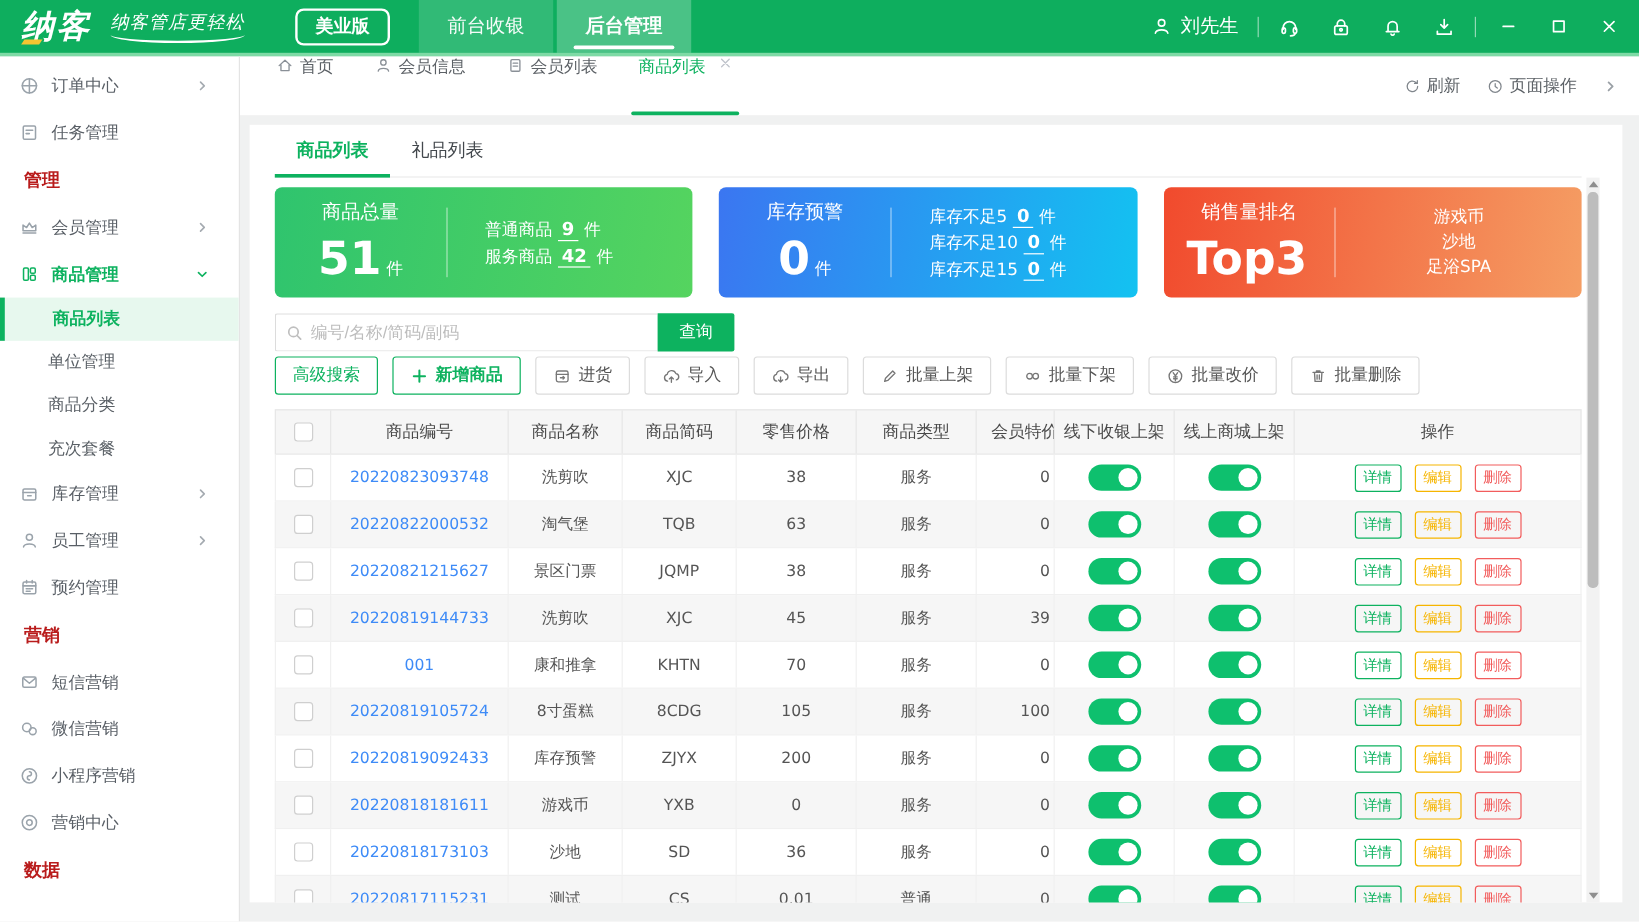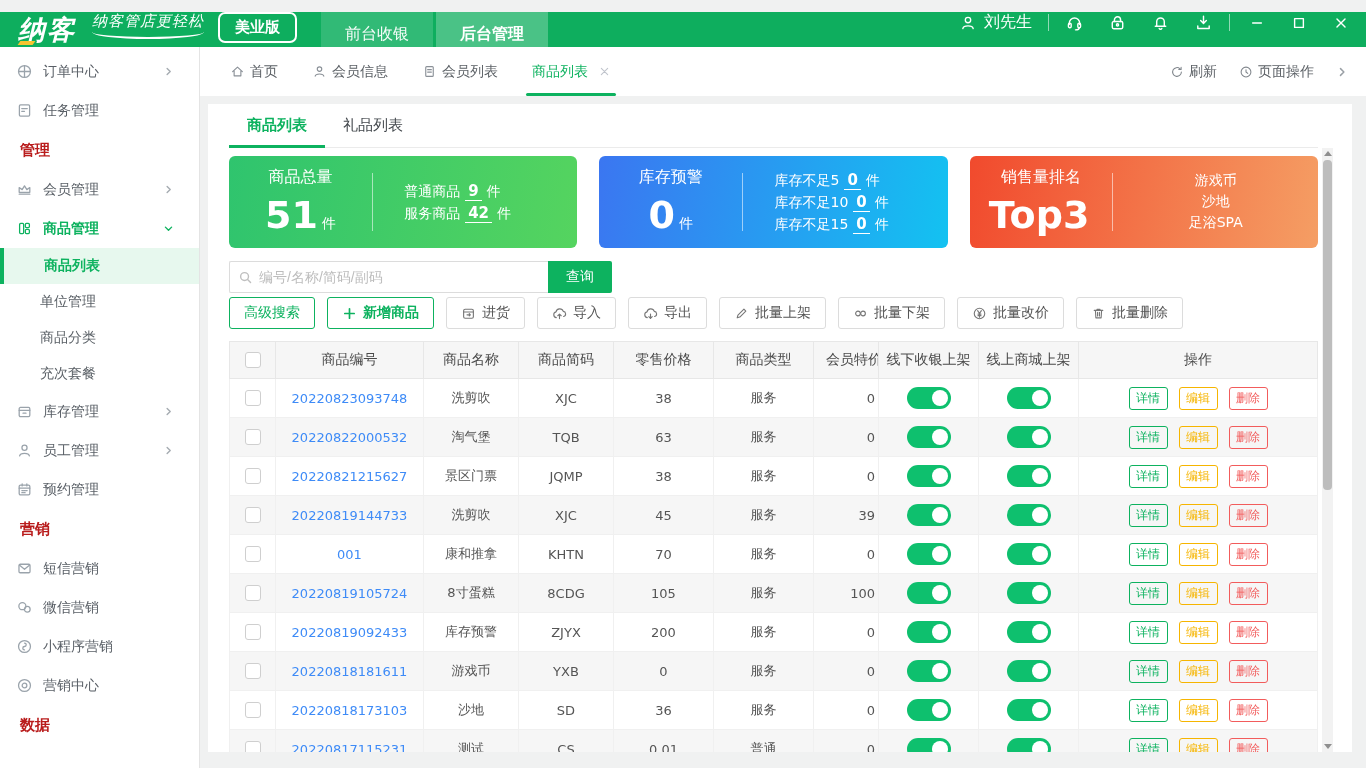--- a/index.html
+++ b/index.html
@@ -6,27 +6,27 @@
     --accent:#0db25f; --header:#0eae5e; --link:#3e8bf7; --toggle:#0ec06e;
     --edit:#f6b500; --del:#f25c5c;
   }
   *{margin:0;padding:0;box-sizing:border-box;}
   html,body{width:1366px;height:768px;overflow:hidden;}
   body{background:#f0f1f1;font-family:"DejaVu Sans","Liberation Sans",sans-serif;position:relative;color:#555;}
   .icon svg{width:100%;height:100%;fill:none;stroke:currentColor;stroke-width:1.2;stroke-linecap:round;stroke-linejoin:round;display:block;}
   .icon{display:inline-block;}
 
   
-  .titlebar{position:absolute;top:12px;left:0;width:1366px;height:47px;background:var(--header);
-    border-bottom:3px solid #7edaa5;display:flex;align-items:flex-start;color:#fff;padding-left:18px;}
+  .titlebar{position:absolute;top:0;left:0;width:1366px;height:47px;background:var(--header);
+    border-bottom:3px solid #7edaa5;display:flex;align-items:center;color:#fff;padding-left:18px;}
   .logo{font-size:27px;font-weight:bold;letter-spacing:2px;position:relative;font-style:italic;}
   .logo::after{content:"";position:absolute;left:1px;bottom:3px;width:15px;height:4px;background:#f5c531;transform:skewX(-35deg);}
   .tagline{margin-left:16px;font-size:15px;font-style:italic;letter-spacing:1px;}
   .tagline::after{content:"";display:block;height:5px;border-bottom:2px solid #fff;border-radius:0 0 50% 50%/0 0 100% 100%;margin-top:1px;}
-  .edition{margin-left:14px;border:2px solid #fff;border-radius:7px;padding:4px 15px;font-size:15px;font-weight:bold;background:transparent;color:#fff;cursor:pointer;}
+  .edition{margin-left:42px;border:2px solid #fff;border-radius:7px;padding:4px 15px;font-size:15px;font-weight:bold;background:transparent;color:#fff;cursor:pointer;}
   .nav-tabs{display:flex;margin-left:24px;height:44px;align-self:flex-start;}
   .nav-tab{height:44px;display:flex;align-items:center;padding:0 24px;font-size:16px;position:relative;
     background:rgba(255,255,255,.15);margin-right:3px;color:rgba(255,255,255,.95);cursor:pointer;}
   .nav-tab.active{background:rgba(255,255,255,.25);font-weight:bold;color:#fff;}
   .nav-tab .tab-underline{display:none;}
   .nav-tab.active .tab-underline{display:block;position:absolute;left:14px;right:14px;bottom:3px;height:3px;background:#fff;border-radius:2px;}
   .tb-right{margin-left:auto;display:flex;align-items:center;padding-right:18px;}
   .user{display:flex;align-items:center;gap:7px;font-size:16px;}
   .user .icon{width:18px;height:18px;}
   .tb-divider{width:1px;height:17px;background:rgba(255,255,255,.55);margin:0 16px;}
@@ -45,21 +45,21 @@
   .side-item .arrow.down{transform:rotate(90deg);}
   .side-item.green{color:var(--accent);font-weight:bold;}
   .side-item.green .icon,.side-item.green .arrow{color:var(--accent);}
   .side-section{height:40px;display:flex;align-items:center;padding-left:20px;font-size:15px;font-weight:bold;color:#b91c1c;}
   .side-sub{height:36px;display:flex;align-items:center;padding-left:40px;font-size:14px;color:#5a6066;cursor:pointer;}
   .side-sub.active{background:#e7f8ee;color:var(--accent);font-weight:bold;border-left:4px solid var(--accent);padding-left:40px;}
 
   
   .tabbar{position:absolute;left:200px;top:47px;width:1166px;height:49px;background:#fff;display:flex;align-items:stretch;padding:0 18px 0 30px;}
   .crumbs{display:flex;gap:34px;}
-  .crumb{display:flex;align-items:center;gap:5px;font-size:14px;color:#5c6166;position:relative;cursor:pointer;}
+  .crumb{display:flex;gap:5px;font-size:14px;color:#5c6166;position:relative;cursor:pointer;}
   .crumb .icon{width:15px;height:15px;color:#8a9097;}
   .crumb.active{color:var(--accent);}
   .crumb .crumb-underline{display:none;}
   .crumb.active .crumb-underline{display:block;position:absolute;left:-6px;right:-6px;bottom:0;height:3px;background:var(--accent);border-radius:2px;}
   .crumb .close{width:11px;height:11px;color:#c0c4cc;margin-left:6px;}
   .tabbar-right{margin-left:auto;display:flex;align-items:center;gap:22px;color:#5c6166;font-size:14px;}
   .bar-action{display:flex;align-items:center;gap:5px;cursor:pointer;}
   .bar-action .icon{width:14px;height:14px;color:#80868c;}
   .chev-right{width:12px;height:12px;color:#9aa0a6;}
   .chev-right svg{stroke-width:2;}

